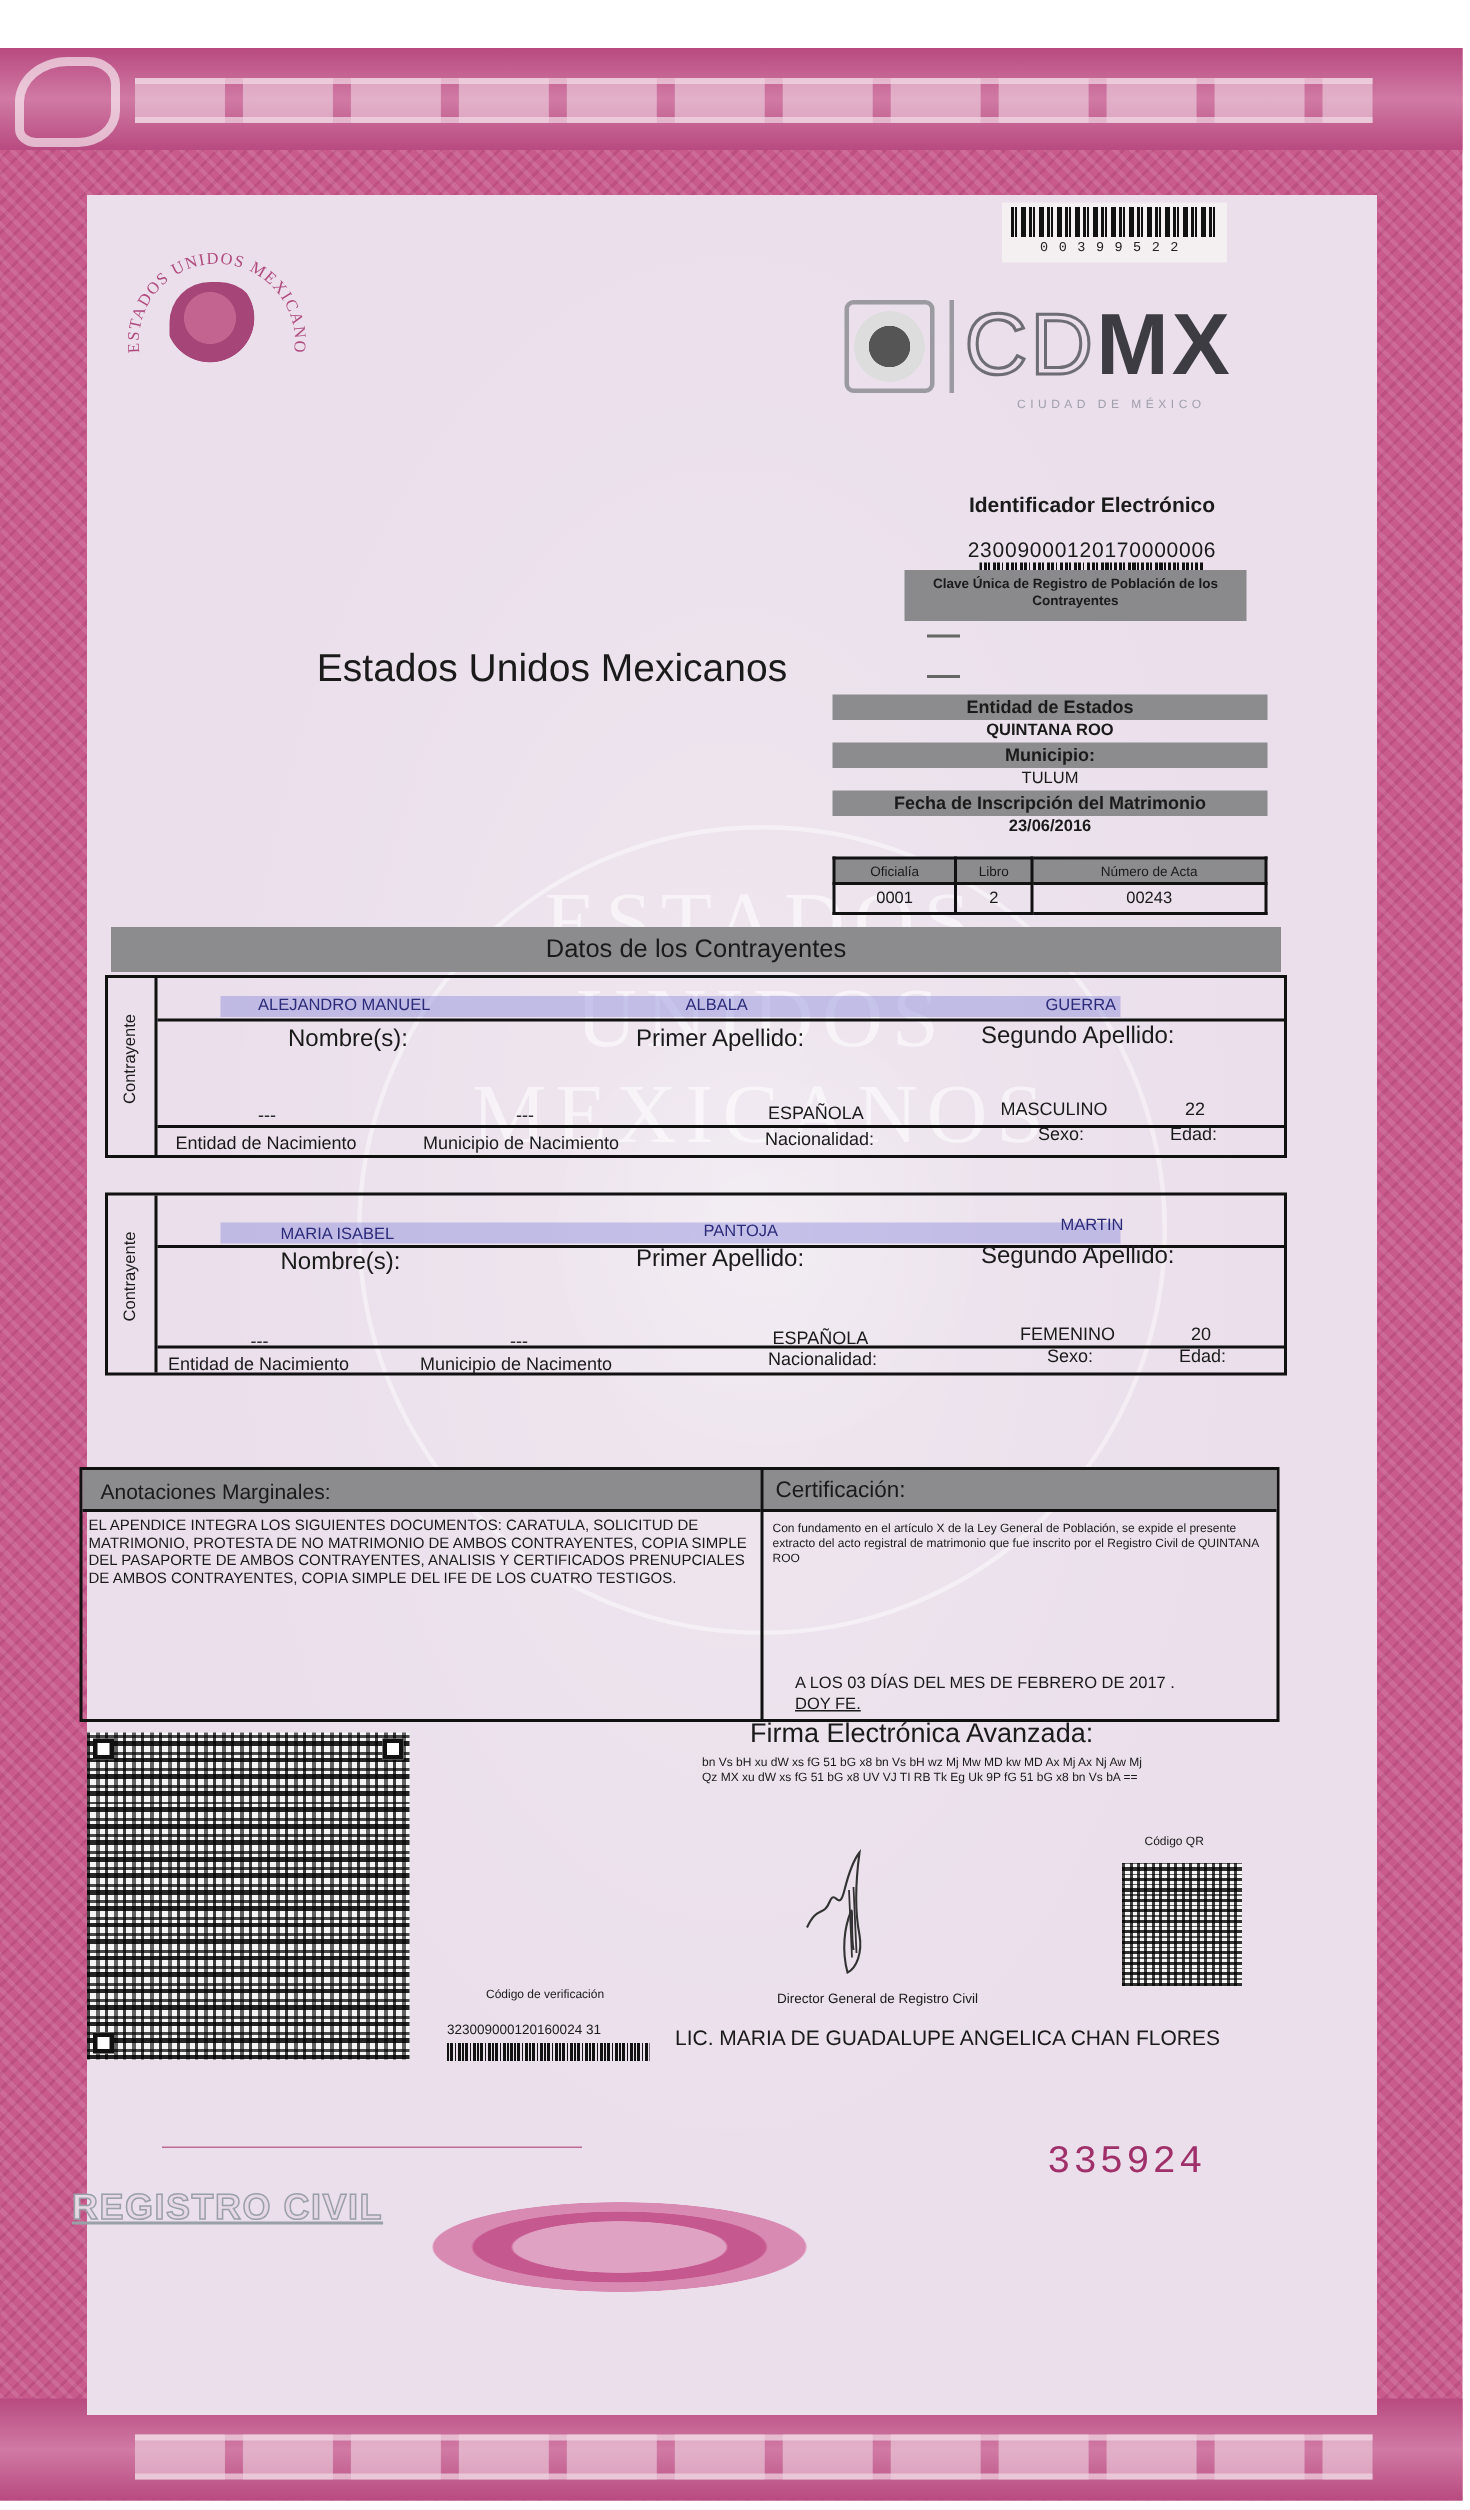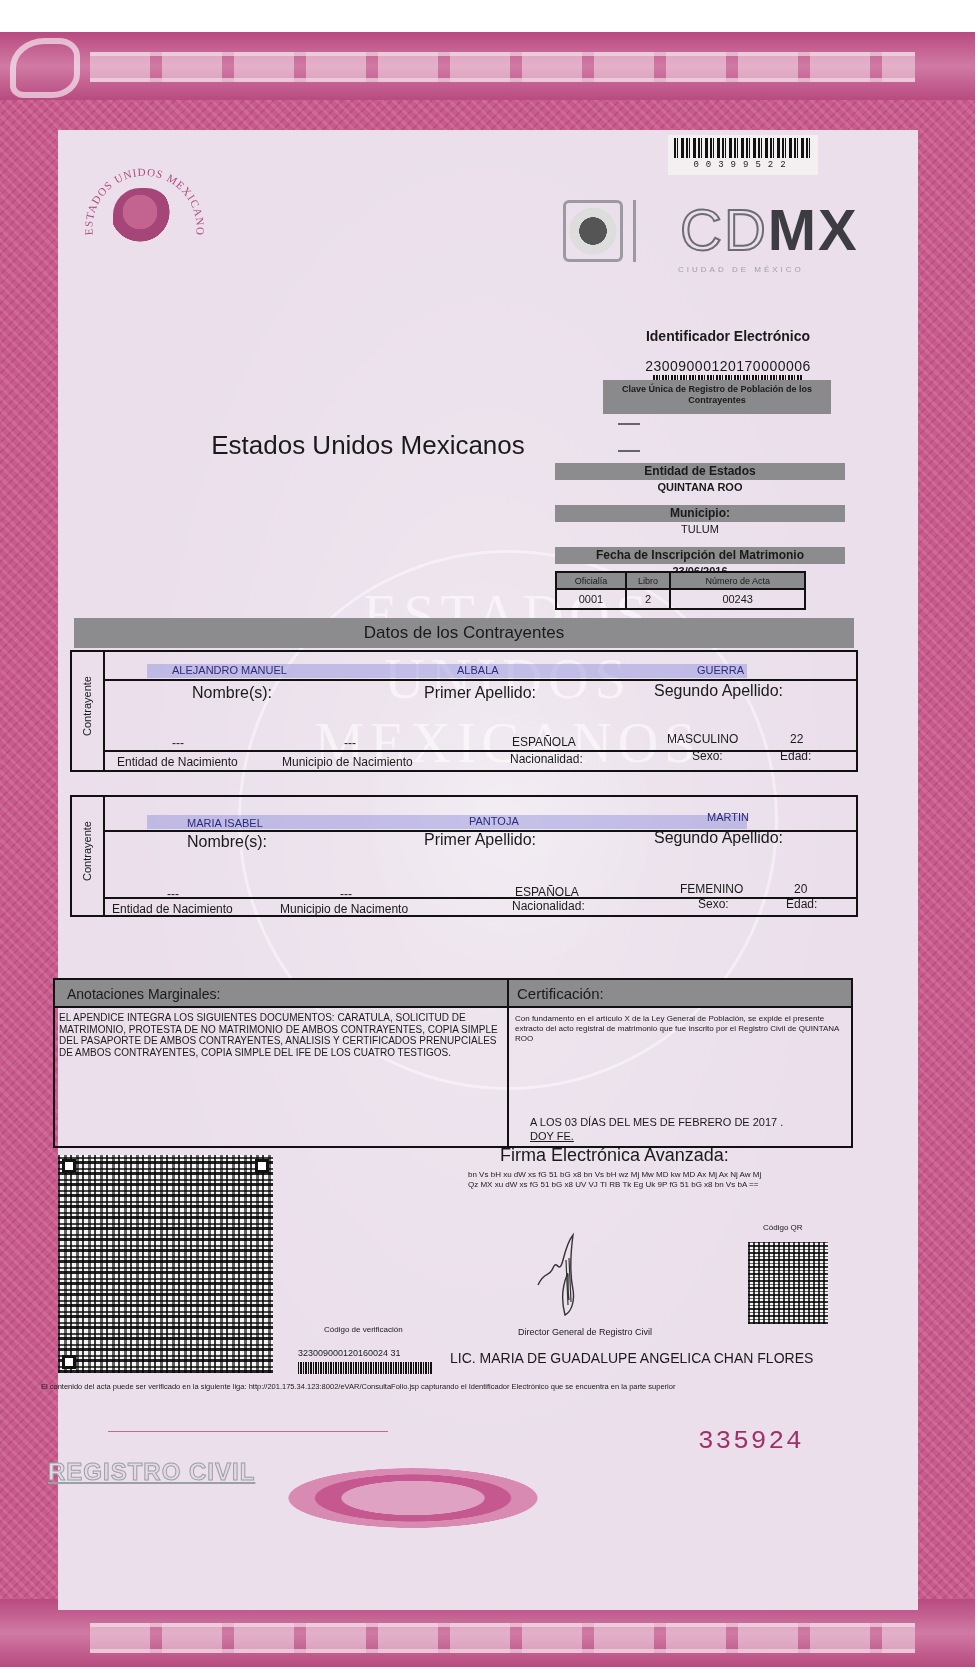--- a/index.html
+++ b/index.html
@@ -72,41 +72,41 @@
   .sticker-num { font-family: "Liberation Mono", monospace; font-size: 9px; letter-spacing: 7px; text-align: center; margin-top: 2px; color: #222; }
 
   .cdmx { position: absolute; left: 500px; top: 65px; width: 280px; height: 80px; }
   .cdmx-emblem {
     position: absolute; left: 5px; top: 5px; width: 60px; height: 62px; border: 3px solid #9a9aa0; border-radius: 6px;
     background: radial-gradient(circle at 50% 50%, #555 0 35%, #ddd 36% 60%, transparent 61%);
   }
   .cdmx-divider { position: absolute; left: 75px; top: 5px; width: 3px; height: 62px; background: #9a9aa0; }
   .cdmx-text {
     position: absolute; left: 85px; top: 0; font-size: 58px; letter-spacing: 2px; line-height: 70px;
-    color: transparent; -webkit-text-stroke: 2px #6d6d73; font-weight: 300; margin-left: 37px;
+    color: transparent; -webkit-text-stroke: 2px #6d6d73; font-weight: 300;
   }
   .cdmx-text b { color: #3c3c42; -webkit-text-stroke: 0; font-weight: 700; }
   .cdmx-sub { position: absolute; left: 120px; top: 70px; font-size: 8px; color: #a0a0aa; letter-spacing: 3px; }
 
   .ident { position: absolute; left: 555px; top: 198px; width: 230px; text-align: center; }
   .ident-title { font-size: 14px; font-weight: bold; }
   .ident-num { font-size: 14px; margin-top: 14px; letter-spacing: 0.5px; }
   .ident-bars {
     height: 14px; width: 150px; margin: 1px auto 0;
     background: repeating-linear-gradient(90deg, #111 0 2px, transparent 2px 3px, #111 3px 5px, transparent 5px 6px, #111 6px 7px, transparent 7px 9px);
   }
   .curp-box { position: absolute; left: 545px; top: 250px; width: 228px; height: 34px; background: #8a8a8c; text-align: center; font-size: 9px; font-weight: bold; padding-top: 4px; line-height: 11px; }
   .curp-dash1 { position: absolute; left: 560px; top: 293px; width: 22px; height: 2px; background: #666; }
   .curp-dash2 { position: absolute; left: 560px; top: 320px; width: 22px; height: 2px; background: #666; }
 
   .reg-block { position: absolute; left: 497px; top: 333px; width: 290px; }
   .reg-label { background: #8c8c8e; text-align: center; font-size: 12px; font-weight: bold; height: 17px; line-height: 17px; }
-  .reg-value { text-align: center; font-size: 11px; font-weight: bold; height: 25px; line-height: 15px; }
+  .reg-value { text-align: center; font-size: 11px; font-weight: bold; height: 15px; line-height: 15px; }
   .reg-value.plain { font-weight: normal; }
-  .reg-table { position: absolute; left: 497px; top: 441px; width: 251px; border: 2px solid #111; border-collapse: collapse; }
+  .reg-table { position: absolute; left: 497px; top: 441px; width: 290px; border: 2px solid #111; border-collapse: collapse; }
   .reg-table td { border: 2px solid #111; text-align: center; font-size: 9px; height: 17px; }
   .reg-table tr.head td { background: #8c8c8e; }
   .reg-table tr.vals td { font-size: 11px; font-weight: normal; height: 20px; }
 
   .titles { position: absolute; left: 130px; top: 300px; width: 360px; text-align: center; }
   .title-1 { font-size: 26px; margin-bottom: 28px; }
   .title-2 { font-size: 24px; }
 
   
   .datos-header { position: absolute; left: 16px; top: 488px; width: 780px; height: 30px; background: #8c8c8e; text-align: center; font-size: 17px; line-height: 30px; }
@@ -330,20 +330,19 @@
     <svg class="signature" viewBox="0 0 60 90">
       <path d="M5,55 C12,40 16,48 20,38 C24,28 26,46 30,30 C33,18 36,10 40,5 C38,20 36,40 40,60 C42,72 38,82 32,85 C28,70 30,55 34,45 C36,38 34,60 36,70" fill="none" stroke="#333" stroke-width="1.4"></path>
       <path d="M33,30 L35,75 M36,28 L38,72" stroke="#333" stroke-width="1.2"></path>
     </svg>
 
     <div class="verif-label">Código de verificación</div>
     <div class="verif-num">323009000120160024 31</div>
     <div class="verif-bars"></div>
     <div class="director-label">Director General de Registro Civil</div>
     <div class="director-name">LIC. MARIA DE GUADALUPE ANGELICA CHAN FLORES</div>
-    <div class="verify-line">El contenido del acta puede ser verificado en la siguiente liga: http://201.175.34.123:8002/eVAR/ConsultaFolio.jsp capturando el Identificador Electrónico que se encuentra en la parte superior</div>
 
     <div class="sign-line"></div>
     <div class="folio">335924</div>
     <div class="registro-civil">REGISTRO CIVIL</div>
     <div class="rosette"></div>
   </div>
 </div>
 
 </body></html>

